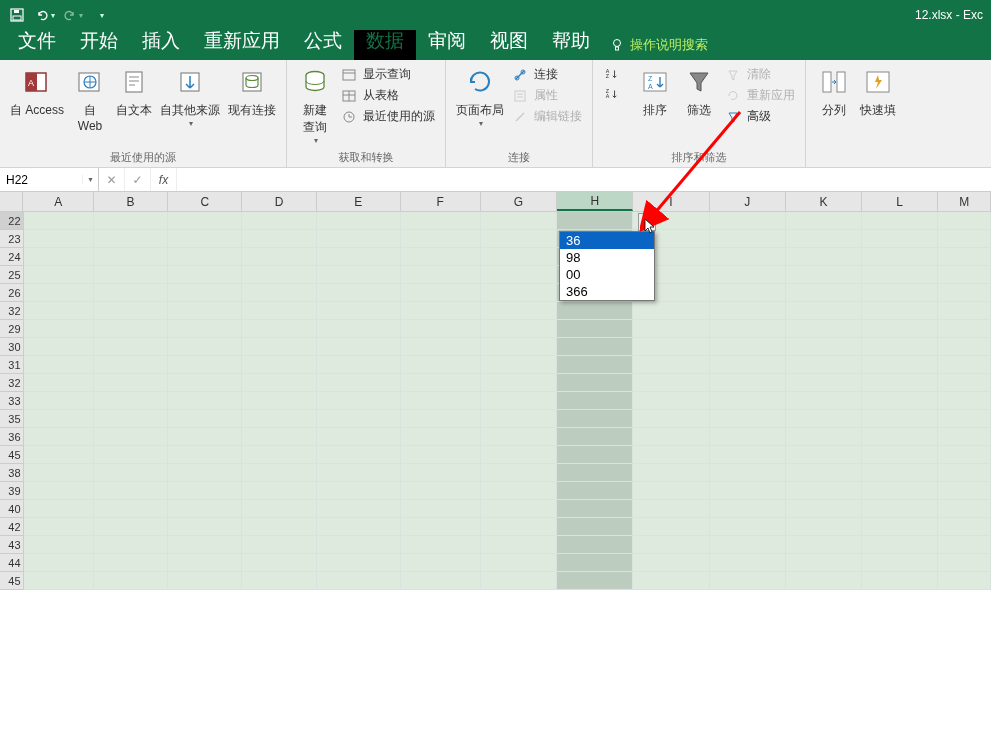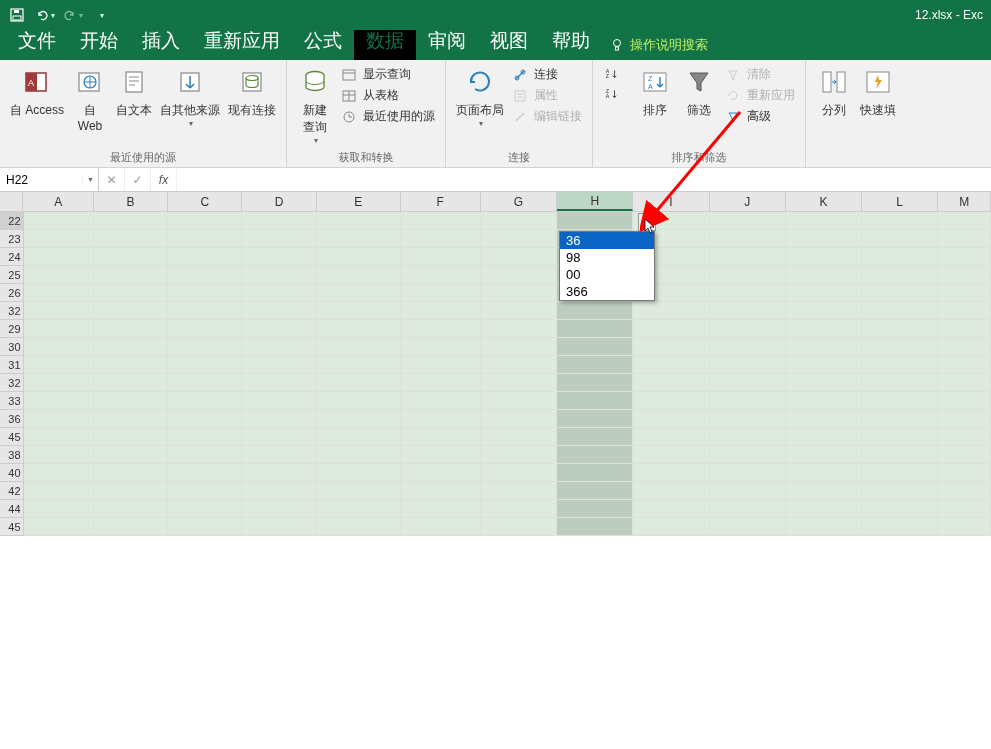--- a/index.html
+++ b/index.html
@@ -574,20 +574,36 @@
         <div class="cell" style="width: 82px;"></div>
         <div class="cell" style="width: 78px;"></div>
         <div class="cell selcol" style="width: 78px;"></div>
         <div class="cell" style="width: 78px;"></div>
         <div class="cell" style="width: 78px;"></div>
         <div class="cell" style="width: 78px;"></div>
         <div class="cell" style="width: 78px;"></div>
         <div class="cell" style="width: 54px;"></div>
       </div>
       <div class="row">
+        <div class="row-head">35</div>
+        <div class="cell" style="width: 72px;"></div>
+        <div class="cell" style="width: 76px;"></div>
+        <div class="cell" style="width: 76px;"></div>
+        <div class="cell" style="width: 76px;"></div>
+        <div class="cell" style="width: 86px;"></div>
+        <div class="cell" style="width: 82px;"></div>
+        <div class="cell" style="width: 78px;"></div>
+        <div class="cell selcol" style="width: 78px;"></div>
+        <div class="cell" style="width: 78px;"></div>
+        <div class="cell" style="width: 78px;"></div>
+        <div class="cell" style="width: 78px;"></div>
+        <div class="cell" style="width: 78px;"></div>
+        <div class="cell" style="width: 54px;"></div>
+      </div>
+      <div class="row">
         <div class="row-head">36</div>
         <div class="cell" style="width: 72px;"></div>
         <div class="cell" style="width: 76px;"></div>
         <div class="cell" style="width: 76px;"></div>
         <div class="cell" style="width: 76px;"></div>
         <div class="cell" style="width: 86px;"></div>
         <div class="cell" style="width: 82px;"></div>
         <div class="cell" style="width: 78px;"></div>
         <div class="cell selcol" style="width: 78px;"></div>
         <div class="cell" style="width: 78px;"></div>
@@ -622,37 +638,69 @@
         <div class="cell" style="width: 82px;"></div>
         <div class="cell" style="width: 78px;"></div>
         <div class="cell selcol" style="width: 78px;"></div>
         <div class="cell" style="width: 78px;"></div>
         <div class="cell" style="width: 78px;"></div>
         <div class="cell" style="width: 78px;"></div>
         <div class="cell" style="width: 78px;"></div>
         <div class="cell" style="width: 54px;"></div>
       </div>
       <div class="row">
+        <div class="row-head">39</div>
+        <div class="cell" style="width: 72px;"></div>
+        <div class="cell" style="width: 76px;"></div>
+        <div class="cell" style="width: 76px;"></div>
+        <div class="cell" style="width: 76px;"></div>
+        <div class="cell" style="width: 86px;"></div>
+        <div class="cell" style="width: 82px;"></div>
+        <div class="cell" style="width: 78px;"></div>
+        <div class="cell selcol" style="width: 78px;"></div>
+        <div class="cell" style="width: 78px;"></div>
+        <div class="cell" style="width: 78px;"></div>
+        <div class="cell" style="width: 78px;"></div>
+        <div class="cell" style="width: 78px;"></div>
+        <div class="cell" style="width: 54px;"></div>
+      </div>
+      <div class="row">
         <div class="row-head">40</div>
         <div class="cell" style="width: 72px;"></div>
         <div class="cell" style="width: 76px;"></div>
         <div class="cell" style="width: 76px;"></div>
         <div class="cell" style="width: 76px;"></div>
         <div class="cell" style="width: 86px;"></div>
         <div class="cell" style="width: 82px;"></div>
         <div class="cell" style="width: 78px;"></div>
         <div class="cell selcol" style="width: 78px;"></div>
         <div class="cell" style="width: 78px;"></div>
         <div class="cell" style="width: 78px;"></div>
         <div class="cell" style="width: 78px;"></div>
         <div class="cell" style="width: 78px;"></div>
         <div class="cell" style="width: 54px;"></div>
       </div>
       <div class="row">
         <div class="row-head">42</div>
+        <div class="cell" style="width: 72px;"></div>
+        <div class="cell" style="width: 76px;"></div>
+        <div class="cell" style="width: 76px;"></div>
+        <div class="cell" style="width: 76px;"></div>
+        <div class="cell" style="width: 86px;"></div>
+        <div class="cell" style="width: 82px;"></div>
+        <div class="cell" style="width: 78px;"></div>
+        <div class="cell selcol" style="width: 78px;"></div>
+        <div class="cell" style="width: 78px;"></div>
+        <div class="cell" style="width: 78px;"></div>
+        <div class="cell" style="width: 78px;"></div>
+        <div class="cell" style="width: 78px;"></div>
+        <div class="cell" style="width: 54px;"></div>
+      </div>
+      <div class="row">
+        <div class="row-head">43</div>
         <div class="cell" style="width: 72px;"></div>
         <div class="cell" style="width: 76px;"></div>
         <div class="cell" style="width: 76px;"></div>
         <div class="cell" style="width: 76px;"></div>
         <div class="cell" style="width: 86px;"></div>
         <div class="cell" style="width: 82px;"></div>
         <div class="cell" style="width: 78px;"></div>
         <div class="cell selcol" style="width: 78px;"></div>
         <div class="cell" style="width: 78px;"></div>
         <div class="cell" style="width: 78px;"></div>

